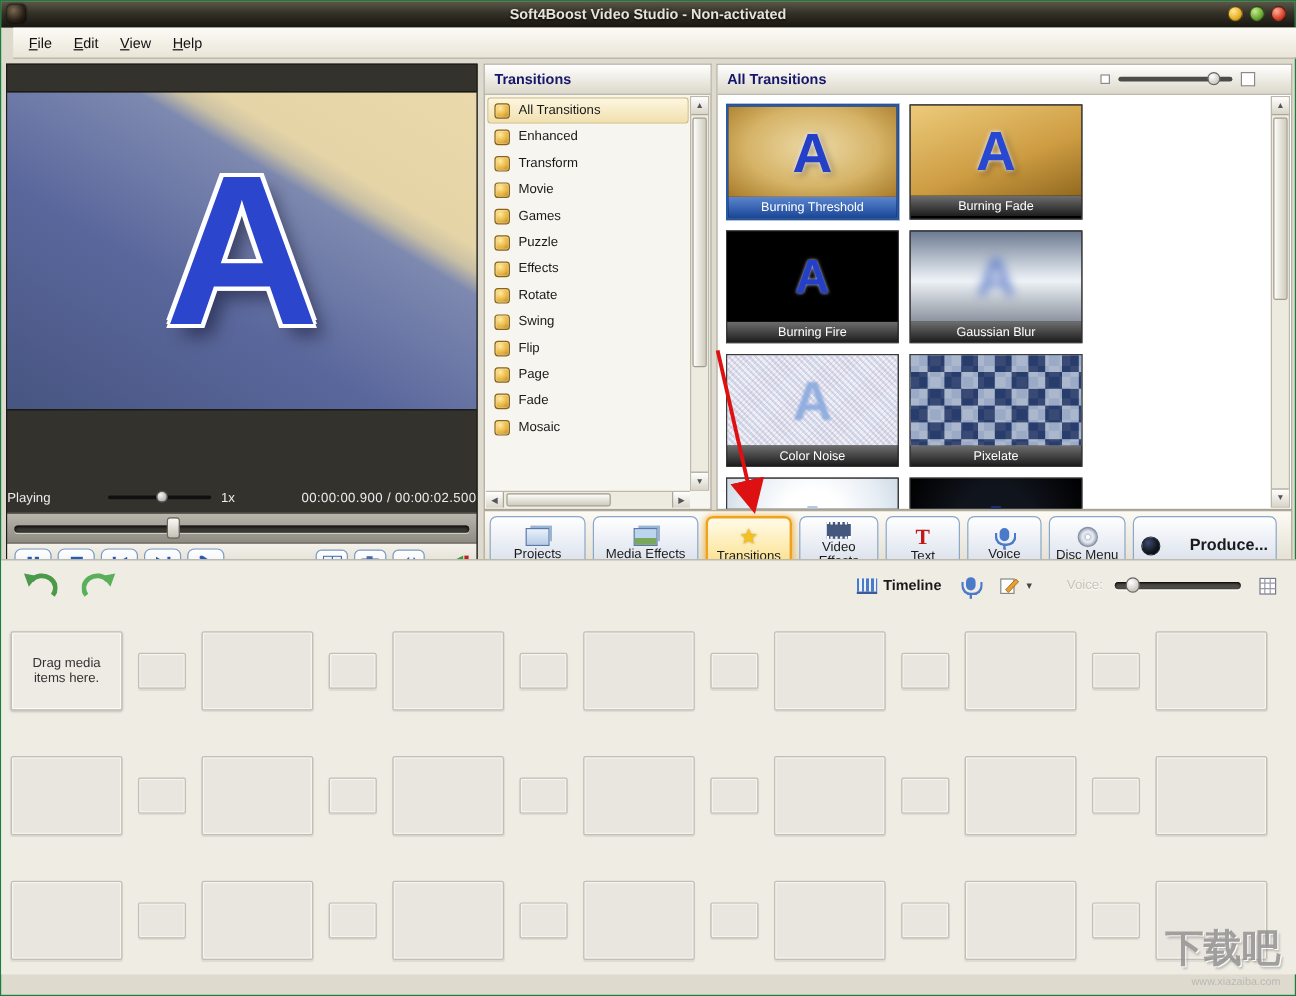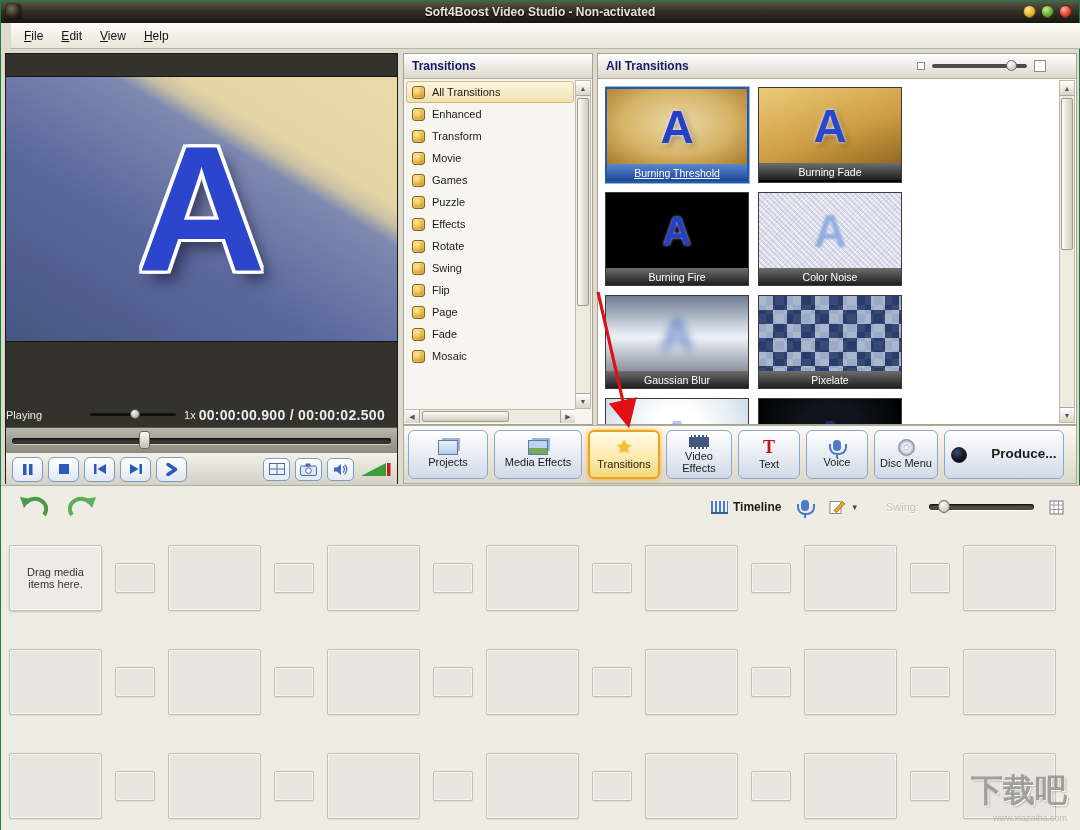--- a/index.html
+++ b/index.html
@@ -37,21 +37,21 @@
   .big-letter { font-size:178px; line-height:1; font-weight:bold; color:#2b46cc;
     text-shadow:-3px 0 0 #fff, 3px 0 0 #fff, 0 -3px 0 #fff, 0 3px 0 #fff, -3px -3px 0 #fff,
       3px 3px 0 #fff, -3px 3px 0 #fff, 3px -3px 0 #fff, 9px 10px 14px rgba(0,0,20,.45); }
   .status-row { position:absolute; left:0; top:348px; width:100%; height:25px;
     display:flex; align-items:center; color:#ececec; font-size:11px; }
   .status-label { }
   .speed-slider { margin-left:48px; width:86px; height:3px; background:#101010; border-radius:2px; position:relative; }
   .speed-thumb { position:absolute; left:46%; top:-4px; width:10px; height:10px; border-radius:50%;
     background:radial-gradient(circle at 35% 30%, #f4f4f2, #9a978e); border:1px solid #555; }
   .speed-label { margin-left:8px; }
-  .time-label { margin-left:auto; margin-right:12px; font-weight:bold; font-size:14px; letter-spacing:.3px; }
+  .time-label { margin-left:auto; font-weight:normal; font-size:11px; letter-spacing:.3px; }
   .seek-row { position:absolute; left:0; top:373px; width:100%; height:25px;
     background:linear-gradient(#b9b6ad, #8e8b82); border-top:1px solid #5a5850; }
   .seek-groove { position:absolute; left:6px; right:6px; top:10px; height:6px; background:#3b3a35;
     border-radius:3px; box-shadow:inset 0 1px 3px #000, 0 1px 0 #cfccc3; }
   .seek-thumb { position:absolute; left:34%; top:3px; width:11px; height:18px; border-radius:3px;
     background:linear-gradient(#fafaf7, #c4c0b4); border:1px solid #6a675e; }
   .buttons-row { position:absolute; left:0; top:398px; width:100%; height:33px;
     background:linear-gradient(#f4f1ea, #d4d0c4); border-top:1px solid #8d8a80;
     display:flex; align-items:center; padding:0 6px; gap:5px; }
   .pbtn { width:31px; height:25px; border:1px solid #7a9cc8; border-radius:6px;
@@ -101,21 +101,21 @@
   .z-groove { width:95px; height:4px; background:#4c4c48; border-radius:2px; position:relative; }
   .z-thumb { position:absolute; left:78%; top:-4px; width:11px; height:11px; border-radius:50%;
     background:radial-gradient(circle at 35% 30%, #ffffff, #b8b4aa); border:1px solid #666; }
   .tiles { position:absolute; left:7px; top:27px; right:23px; bottom:0;
     display:flex; flex-wrap:wrap; gap:9px; align-content:flex-start; padding-top:6px; overflow:hidden; }
   .tile { width:144px; border:1px solid #3c3c3c; background:#000; }
   .tile.selected { border:2px solid #2858a8; box-shadow:0 0 0 1px #9ab4dc; }
   .tile-img { height:75px; position:relative; display:flex; align-items:center; justify-content:center; overflow:hidden; }
   .tile-label { height:17px; background:linear-gradient(#6e6e6e, #1e1e1e); color:#fff; font-size:10.5px;
     display:flex; align-items:center; justify-content:center; }
-  .tile.selected .tile-label { background:linear-gradient(#5a86d0, #1c4898);text-decoration:underline; }
+  .tile.selected .tile-label { background:linear-gradient(#5a86d0, #1c4898); }
   .letter { font-weight:bold; font-size:46px; line-height:1; }
   .t-burn-threshold { background:radial-gradient(ellipse at 50% 45%, #ecd9a6 0%, #d6b468 55%, #a87a28 100%); }
   .t-burn-threshold .letter { color:#2440c8; text-shadow:0 0 4px #fff, 2px 2px 6px rgba(40,20,0,.5); }
   .t-burn-fade { background:linear-gradient(160deg, #ecca7a, #cd9c42 60%, #926a20); }
   .t-burn-fade .letter { color:#2848d0; text-shadow:0 0 4px #fff, 2px 2px 6px rgba(40,20,0,.5); }
   .t-burn-fire { background:#000; }
   .t-burn-fire .letter { color:#2440c8; font-size:40px; text-shadow:0 0 3px #d8d8ff; position:relative; }
   .t-gaussian-blur { background:linear-gradient(180deg, #6d7b92 0%, #d9dfe7 45%, #eef2f6 55%, #8b939f 100%); }
   .t-gaussian-blur .letter { color:#5a78c8; opacity:.8; filter:blur(4px); }
   .t-color-noise { background-color:#eef0f5; background-image:
@@ -155,21 +155,21 @@
   .tic-voice, .ic-mic { position:relative; width:8px; height:11px; background:#4a7ac8; border-radius:4px; margin-bottom:4px; }
   .tic-voice::after, .ic-mic::after { content:""; position:absolute; left:-4px; top:4px; width:14px; height:9px;
     border:2px solid #4a7ac8; border-top:none; border-radius:0 0 8px 8px; }
   .tic-voice::before, .ic-mic::before { content:""; position:absolute; left:3px; bottom:-7px; width:2px; height:4px; background:#4a7ac8; }
   .tic-disc-menu { width:17px; height:17px; border-radius:50%; border:1px solid #8890a0;
     background:radial-gradient(circle at 50% 50%, #fff 14%, #c8ccd4 18%, #e9edf5 42%, #9aa4b8 72%, #cad2de 100%); }
   .tic-produce { width:16px; height:16px; border-radius:50%; border:1px solid #20242e;
     background:radial-gradient(circle at 35% 30%, #3c4c6e 0%, #11151f 60%, #000 100%); }
 
   
-  .timeline-section { position:absolute; left:0; top:484px; width:1080px; height:346px;
+  .timeline-section { position:absolute; left:0; top:465px; width:1080px; height:346px;
     background:#efece4; border-top:1px solid #b2ae9f; }
   .tl-strip { height:42px; display:flex; align-items:center; padding:0 12px; gap:10px; }
   .flat-btn { display:flex; align-items:center; gap:5px; padding:3px 5px; border-radius:4px; }
   .tl-label { font-size:12px; font-weight:bold; color:#1a1a1a; }
   .ic-bars { width:17px; height:13px; background:repeating-linear-gradient(90deg, #4a7ac8 0 2px, #eaf1fa 2px 4px);
     border-bottom:2px solid #3a5a98; }
   .zoom-label { margin-left:14px; font-size:11px; color:#c6c3b6; text-shadow:0 1px 0 #fff; }
   .tl-zoom-groove { width:105px; height:6px; background:#4c4b45; border-radius:3px; position:relative;
     box-shadow:inset 0 1px 2px #000, 0 1px 0 #fff; }
   .tl-zoom-thumb { position:absolute; left:9%; top:-4px; width:12px; height:13px; border-radius:50%;
@@ -382,30 +382,30 @@
           </div>
           <div class="tile-label">Burning Fade</div>
         </div>
         <div class="tile">
           <div class="tile-img t-burn-fire">
             <div class="letter">A</div>
           </div>
           <div class="tile-label">Burning Fire</div>
         </div>
         <div class="tile">
+          <div class="tile-img t-gaussian-blur">
+            <div class="letter">A</div>
+          </div>
+          <div class="tile-label">Gaussian Blur</div>
+        </div>
+        <div class="tile">
           <div class="tile-img t-color-noise">
             <div class="letter">A</div>
           </div>
           <div class="tile-label">Color Noise</div>
-        </div>
-        <div class="tile">
-          <div class="tile-img t-gaussian-blur">
-            <div class="letter">A</div>
-          </div>
-          <div class="tile-label">Gaussian Blur</div>
         </div>
         <div class="tile">
           <div class="tile-img t-pixelate"></div>
           <div class="tile-label">Pixelate</div>
         </div>
         <div class="tile">
           <div class="tile-img t-flash-light">
             <div class="letter">A</div>
           </div>
         </div>
@@ -479,21 +479,21 @@
       <div class="flat-btn">
         <span class="ic-mic"></span>
       </div>
       <div class="flat-btn">
         <svg width="17" height="16">
             <rect x="1" y="2.5" width="11" height="12" fill="#fff" stroke="#888"></rect>
             <path d="M5 11.5 L13.5 2.5 L15.8 4.8 L7.3 13.8 Z" fill="#e8a030" stroke="#996010" stroke-width="0.7"></path>
           </svg>
         <span class="dropdown-glyph">▾</span>
       </div>
-      <span class="zoom-label">Swing:</span>
+      <span class="zoom-label">Voice:</span>
       <div class="tl-zoom-groove">
         <div class="tl-zoom-thumb"></div>
       </div>
       <div class="flat-btn">
         <svg width="15" height="15">
             <rect x="1" y="1" width="13" height="13" fill="#fff" stroke="#778"></rect>
             <path d="M1 5 H14 M1 9.5 H14 M5 1 V14 M9.5 1 V14" stroke="#99a"></path>
           </svg>
       </div>
     </div>

